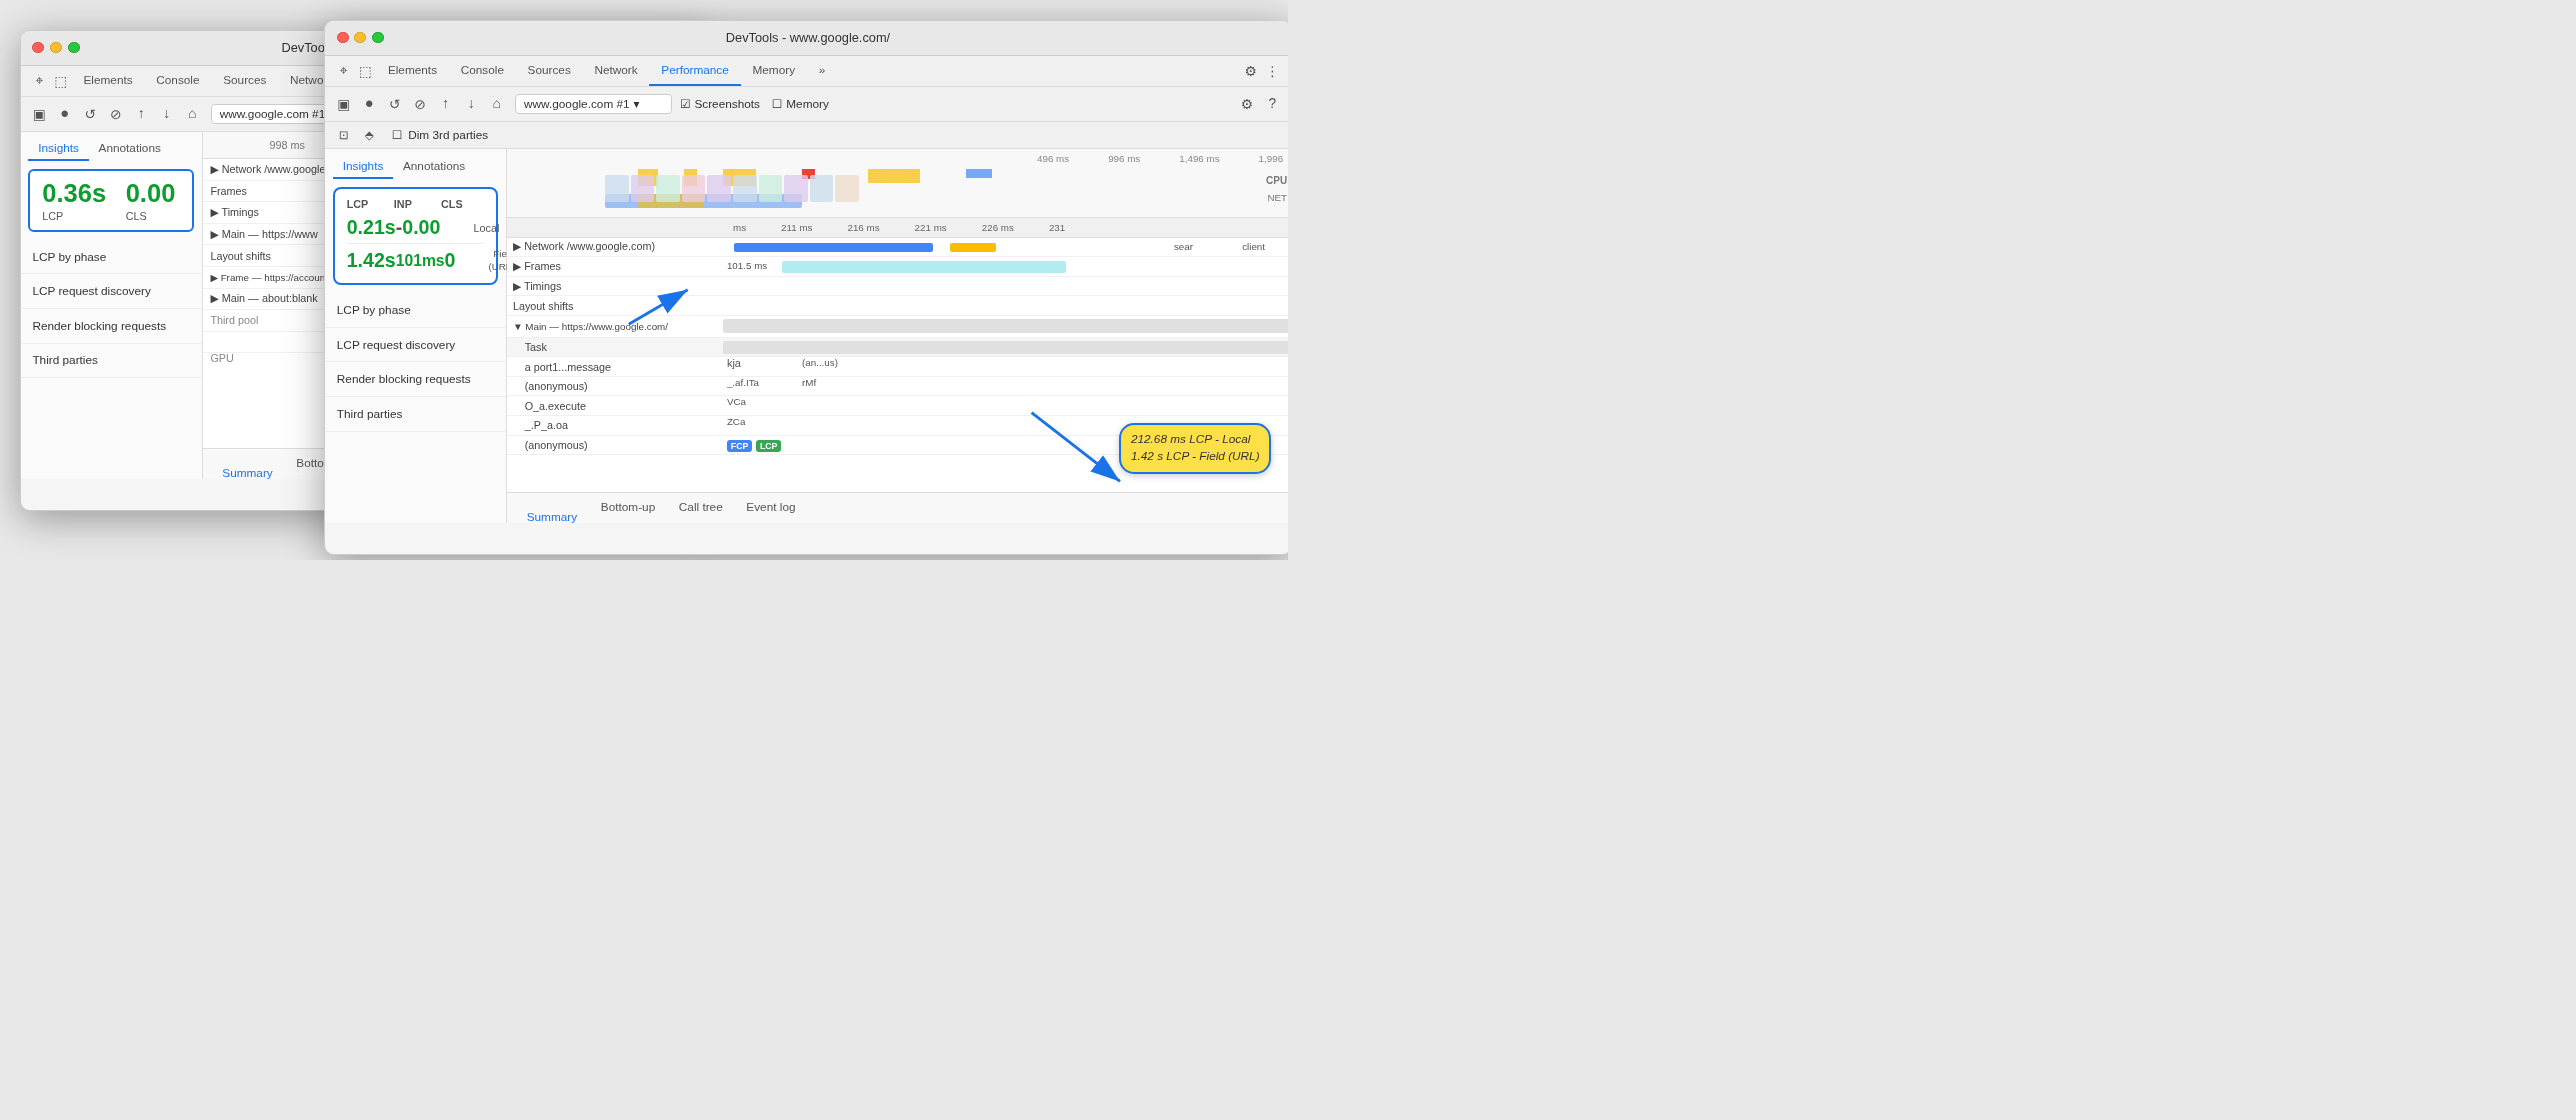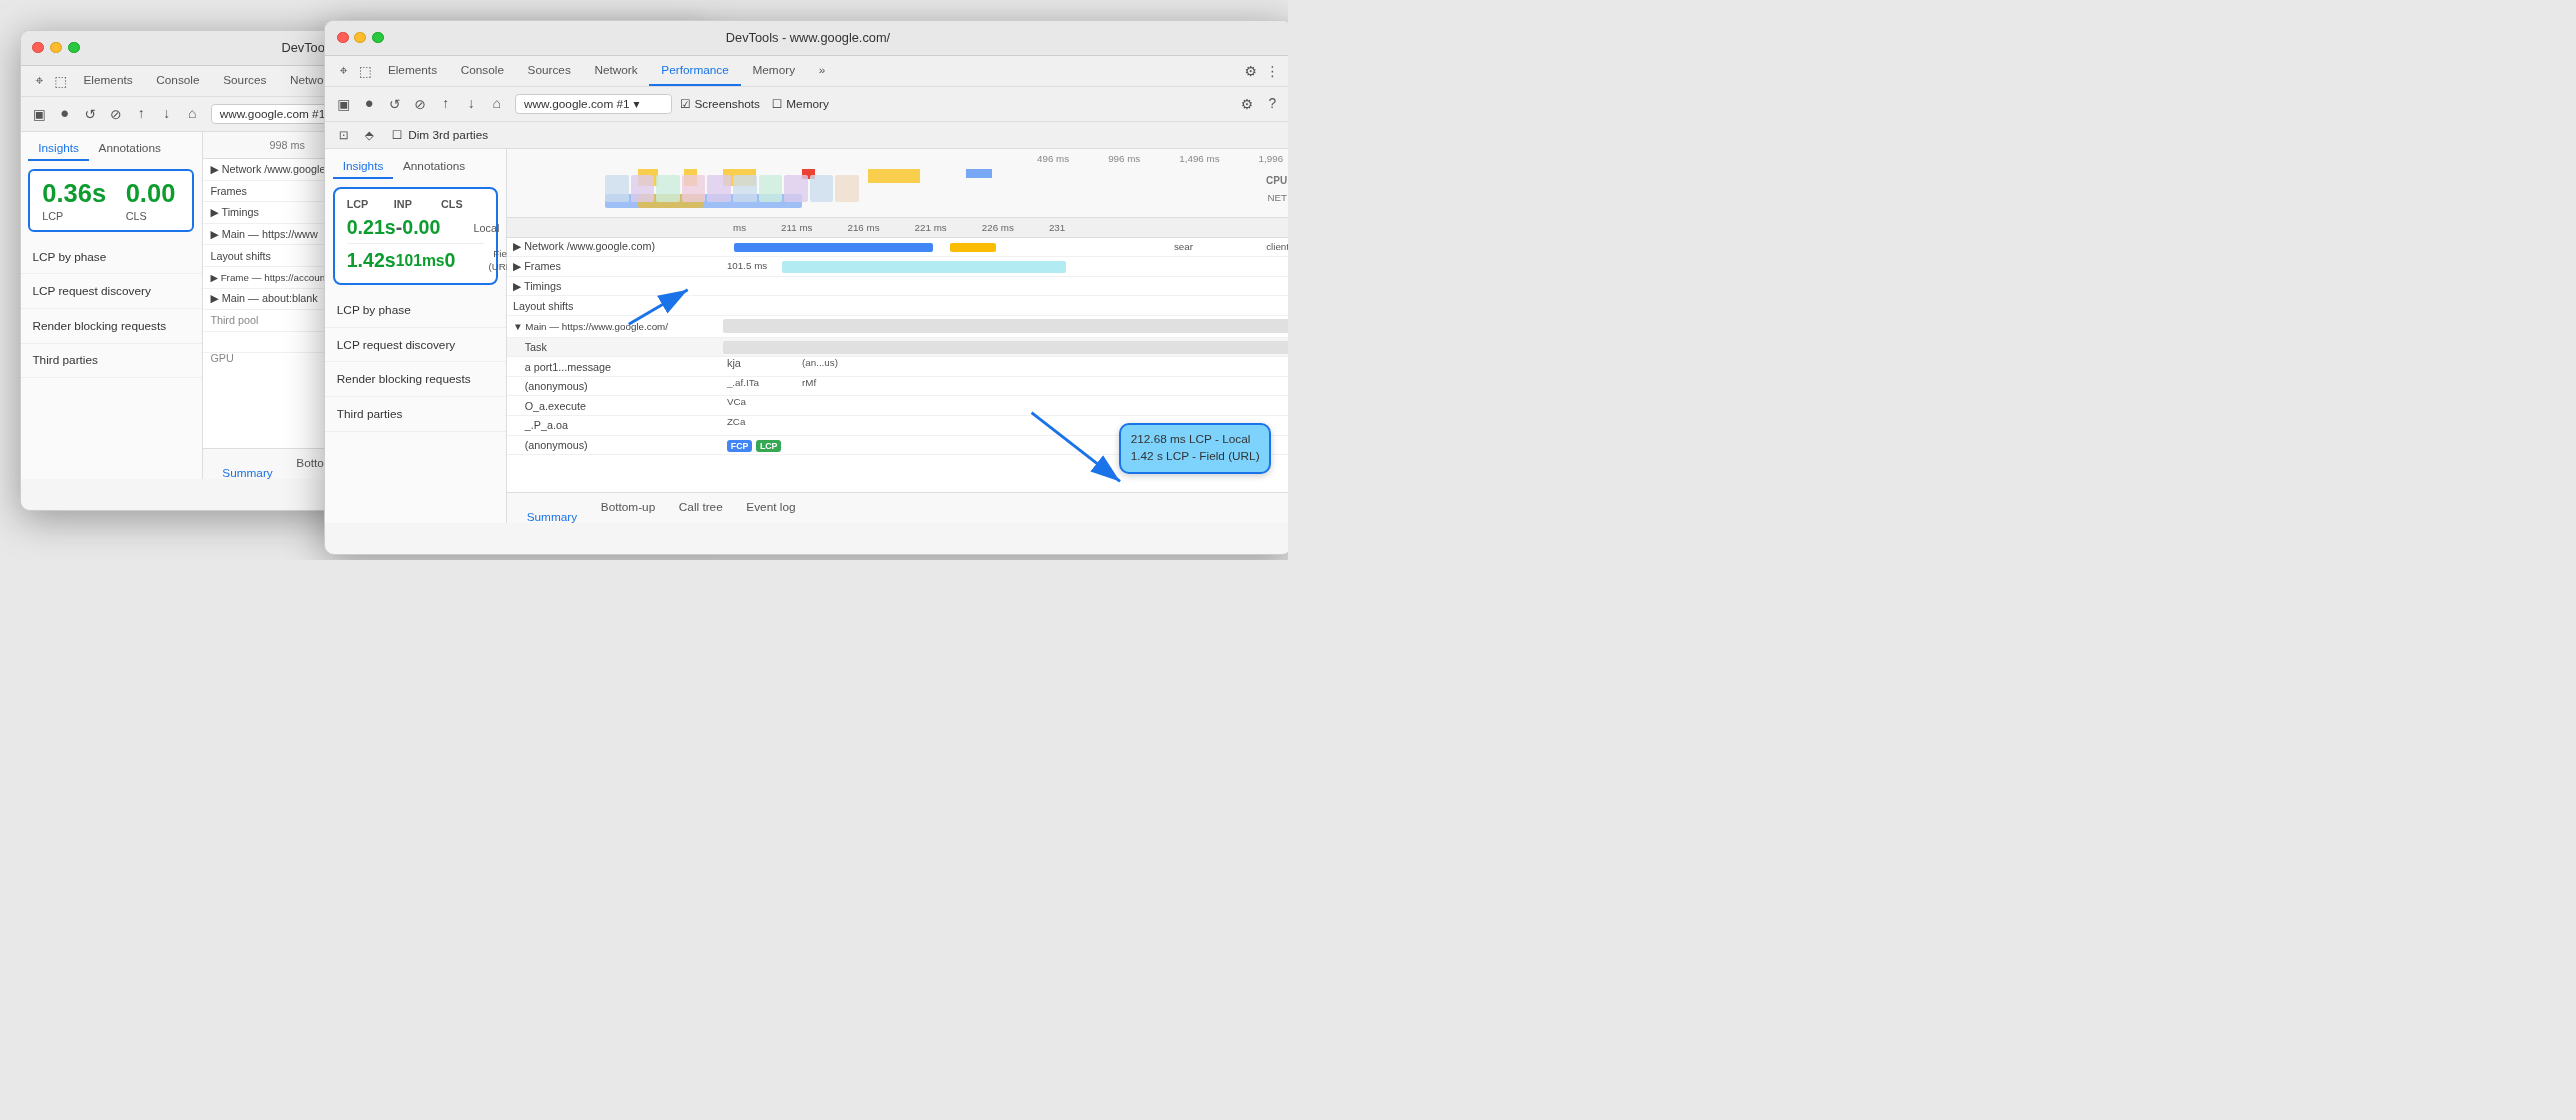--- a/index.html
+++ b/index.html
@@ -324,28 +324,29 @@
       overflow: hidden;
     }
     .track-content2 {
       flex: 1;
       height: 100%;
       position: relative;
     }
 
     .lcp-tooltip {
       position: absolute;
-      background: #7dd3fc;
+      background: #fde047;
       border: 2px solid #1a73e8;
-      border-radius: 10px;
+      border-radius: 15px;
       padding: 5.9px 9.8px;
       font-size: 11.8px;
       z-index: 20;
       line-height: 1.5;
       box-shadow: 0 2px 7.9px rgba(0,0,0,0.2);
+      font-style: italic;
     }
 
     .dim-3rd {
       display: flex;
       align-items: center;
       gap: 5.9px;
       font-size: 11.8px;
       color: #333;
       padding: 0 7.9px;
     }
@@ -692,21 +693,21 @@
       </div>
 
       <div style="flex:1; overflow-y:auto; position:relative;">
 
         <div class="track-row2">
           <span class="track-label2">▶ Network /www.google.com)</span>
           <div class="track-content2">
             <div class="bar bar-blue" style="left:2%;width:35%;height:9.8px;top:4.9px;"></div>
             <div class="bar bar-yellow" style="left:40%;width:8%;height:9.8px;top:4.9px;"></div>
             <span style="position:absolute;right:98px;top:2.9px;font-size:9.8px;color:#555;">sear</span>
-            <span style="position:absolute;right:2px;top:2.9px;font-size:9.8px;color:#555;">client</span>
+            <span style="position:absolute;right:26px;top:2.9px;font-size:9.8px;color:#555;">client</span>
           </div>
         </div>
 
         <div class="track-row2">
           <span class="track-label2">▶ Frames</span>
           <div class="track-content2">
             <span style="position:absolute;left:3.9px;top:2.9px;font-size:9.8px;color:#555;">101.5 ms</span>
             <div class="bar bar-teal" style="left:59px;width:50%;height:11.8px;top:3.9px;opacity:0.3;"></div>
           </div>
         </div>

